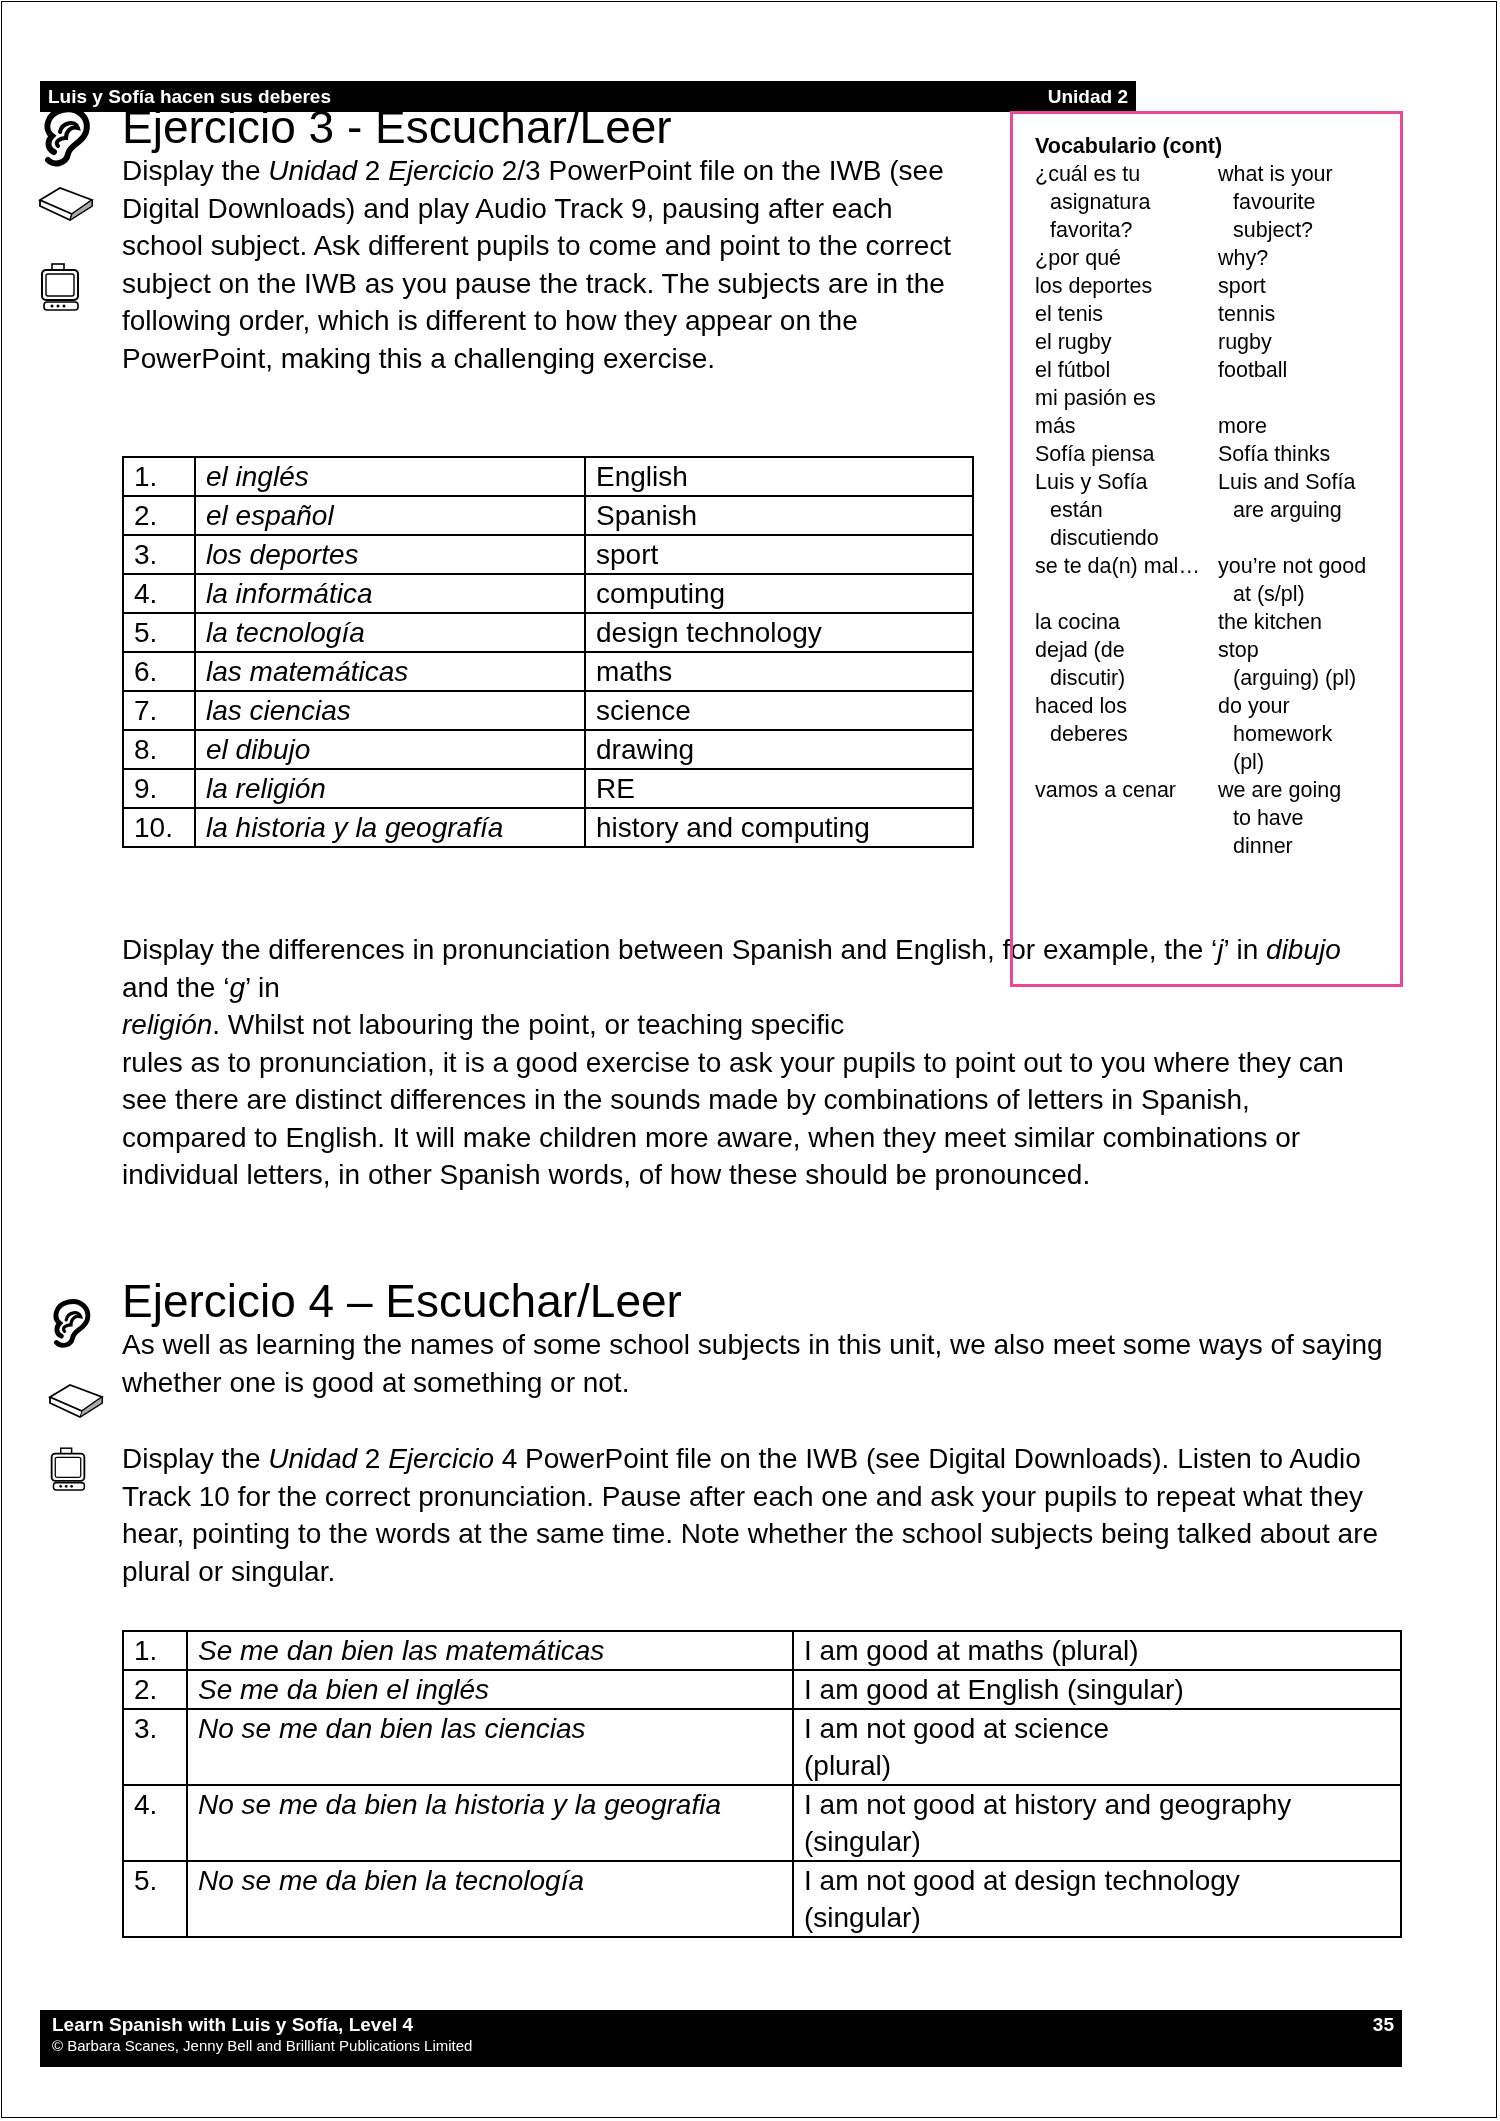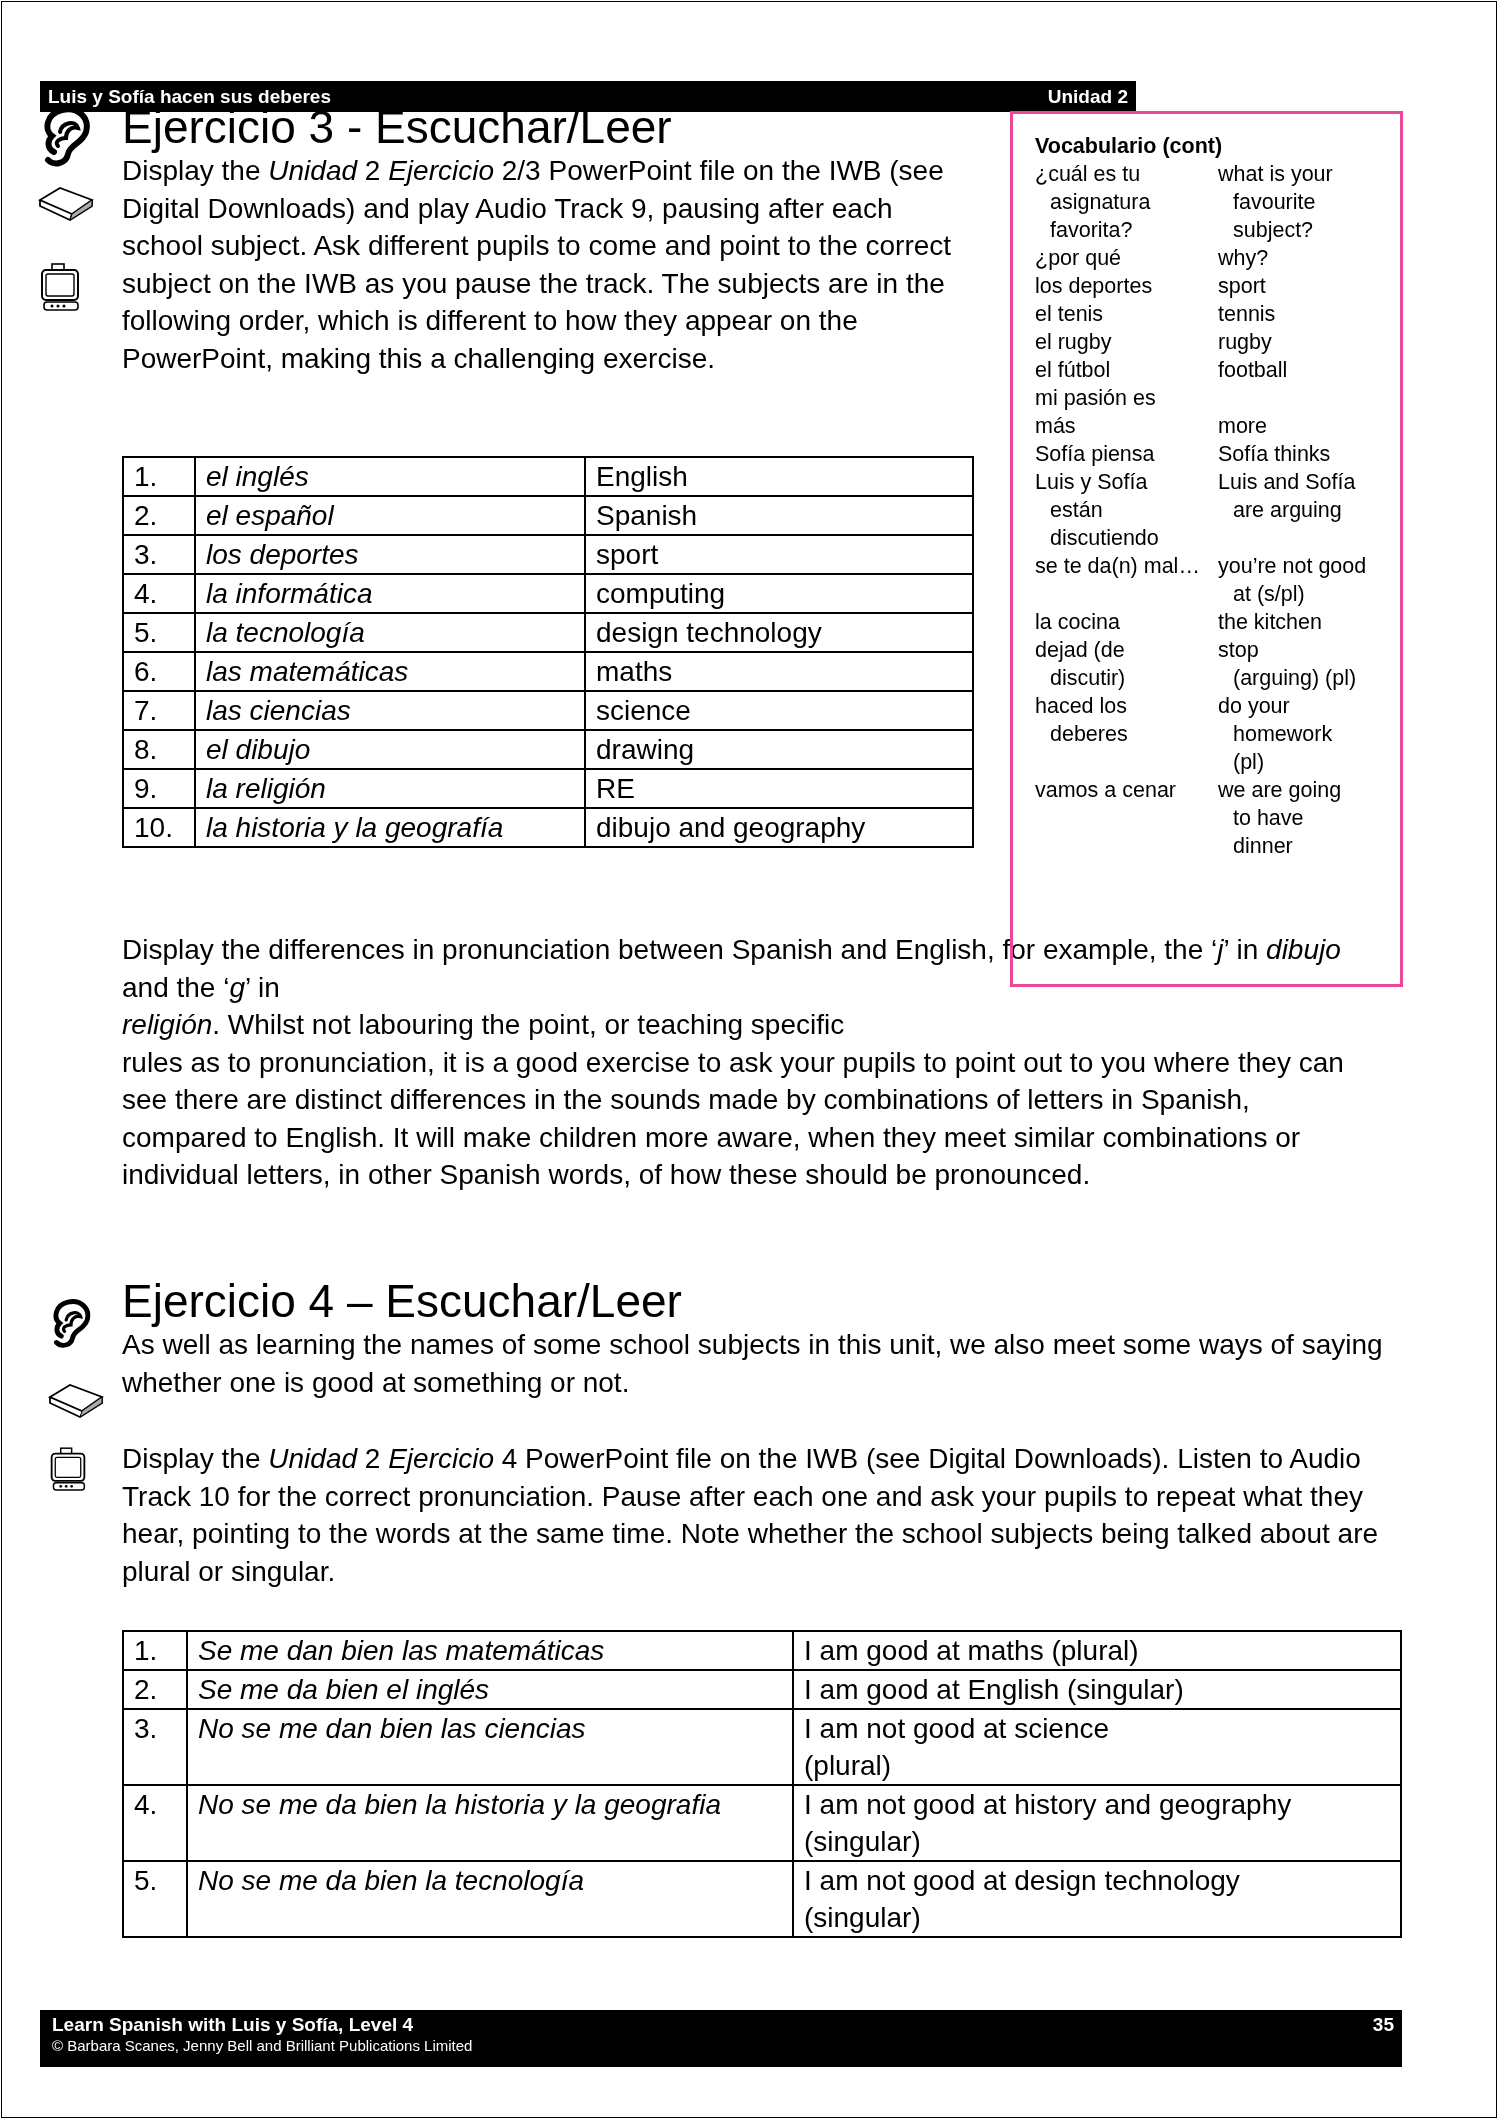--- a/index.html
+++ b/index.html
@@ -133,21 +133,21 @@
         <td>drawing</td>
       </tr>
       <tr>
         <td>9.</td>
         <td class="es">la religión</td>
         <td>RE</td>
       </tr>
       <tr>
         <td>10.</td>
         <td class="es">la historia y la geografía</td>
-        <td>dibujo and geography</td>
+        <td>history and computing</td>
       </tr>
     </tbody>
 </table>
 
 <p class="para" style="left:122px;top:931px;width:1260px">
   <span>Display the differences in pronunciation between Spanish and English, for example, the ‘</span><i>j</i><span>’ in </span><i>dibujo</i><span> and the ‘</span><i>g</i><span>’ in</span><br>
   <i>religión</i><span>. Whilst not labouring the point, or teaching specific</span><br>
   <span>rules as to pronunciation, it is a good exercise to ask your pupils to point out to you where they can see there are distinct differences in the sounds made by combinations of letters in Spanish, compared to English. It will make children more aware, when they meet similar combinations or individual letters, in other Spanish words, of how these should be pronounced.</span>
 </p>
 

